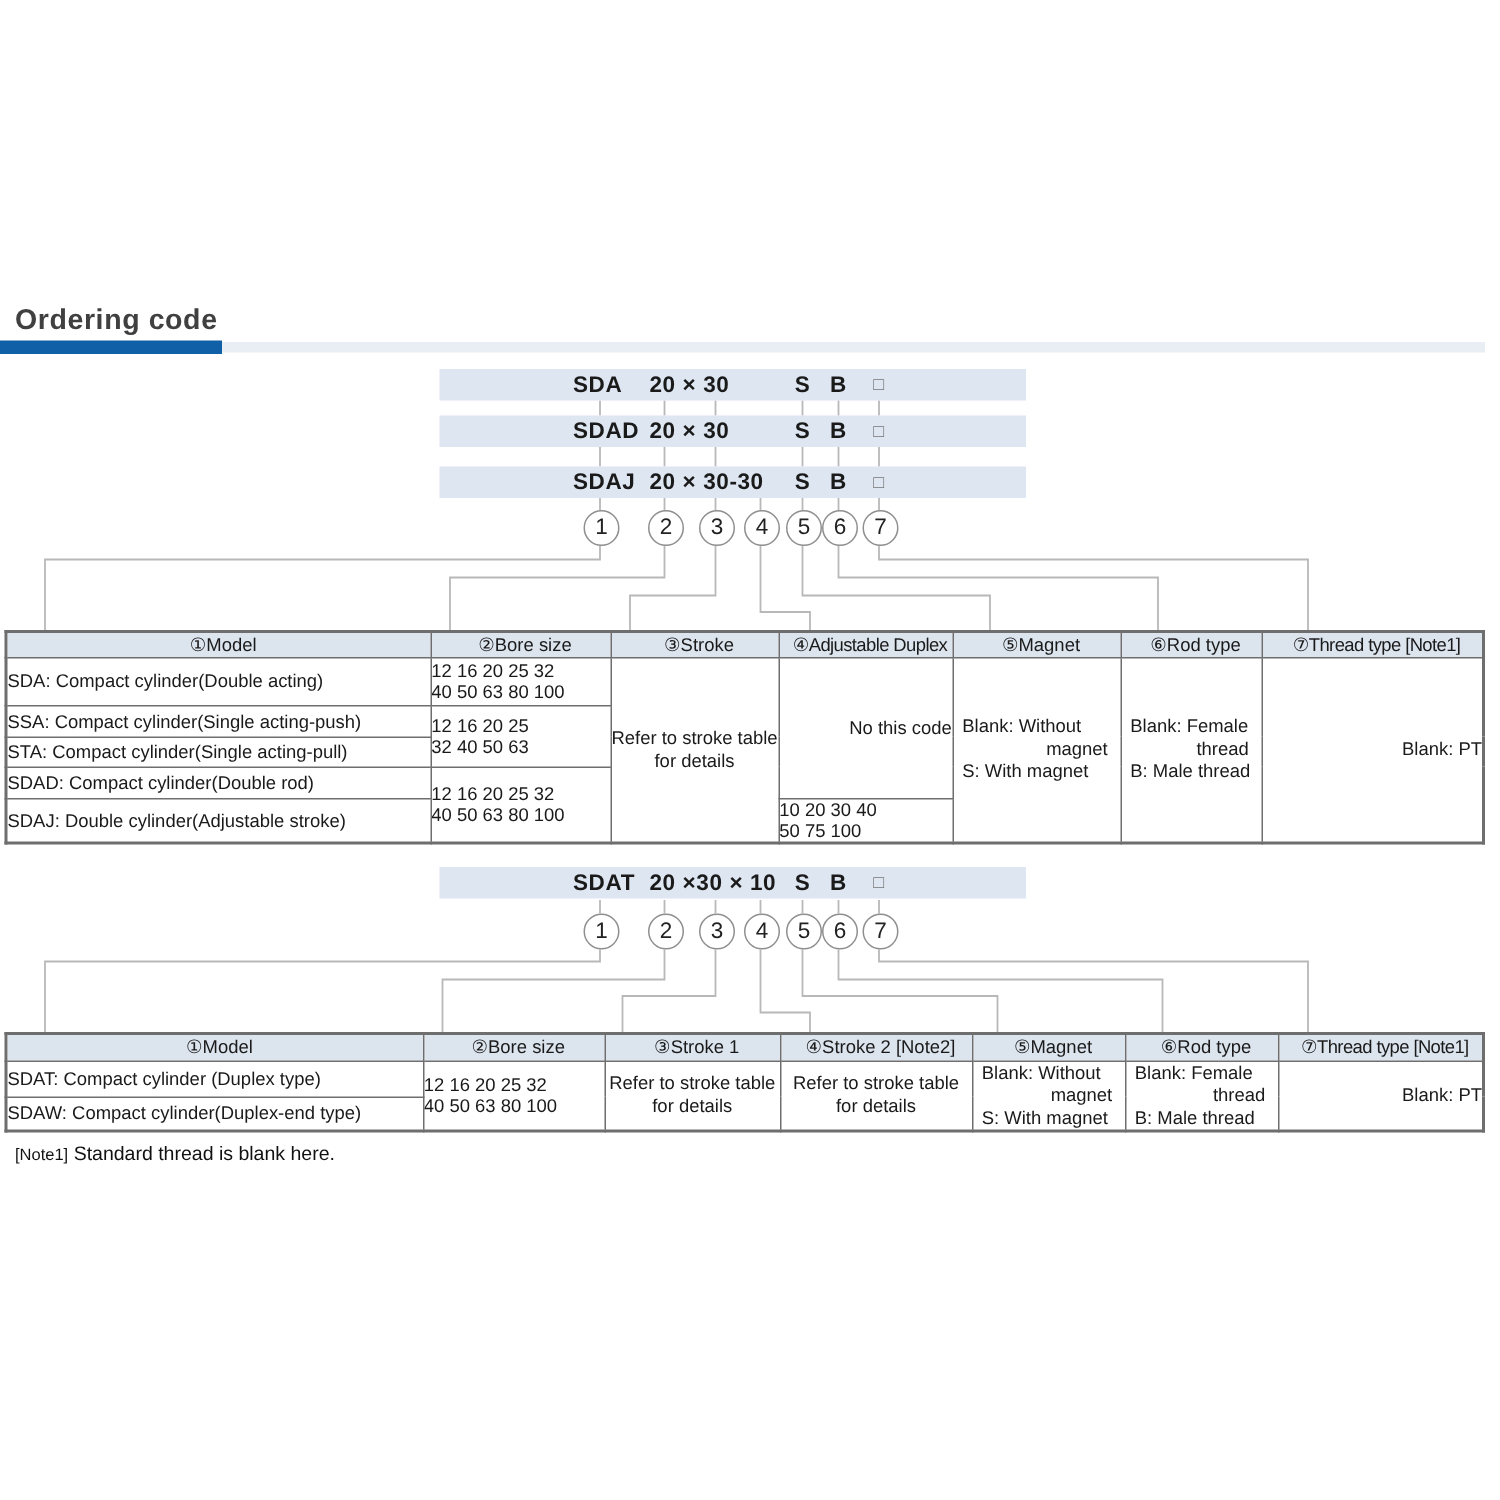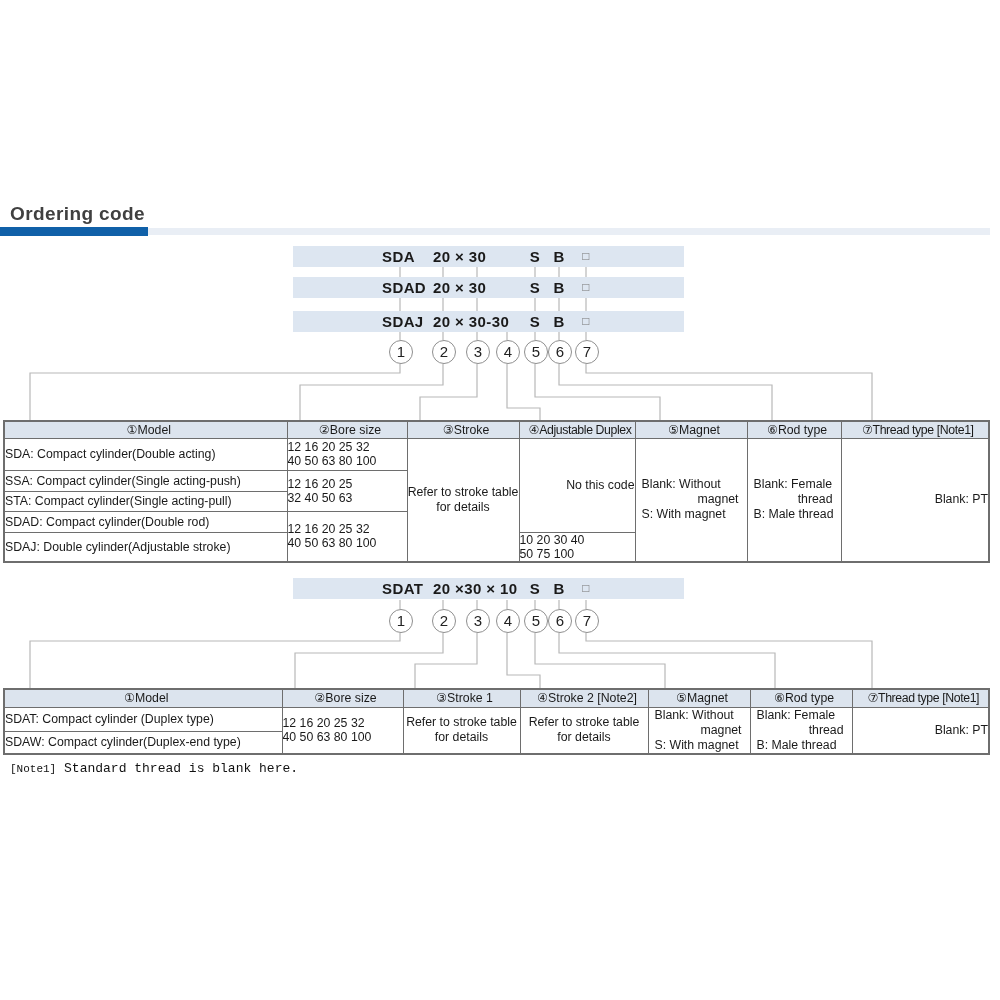--- a/index.html
+++ b/index.html
@@ -36,21 +36,21 @@
   table.otable th{background:#dce4ee;text-align:center;padding-left:6px;font-weight:400;white-space:nowrap;}
   th.tight{letter-spacing:-.4px;}
   td.model-cell{padding-left:8px;white-space:nowrap;}
   td.bore-cell{padding-left:6px;line-height:14px;white-space:nowrap;margin-left:40px;}
   td.center-cell{text-align:center;line-height:15px;padding:0 6px;}
   td.plain-cell{padding-left:6px;line-height:15px;text-align:right;}
   .ln{padding-left:6px;line-height:15px;white-space:nowrap;}
   .ln.right{text-align:right;padding-right:8px;padding-left:0;}
 
   
-  .note{position:absolute;left:10px;font-size:13px;color:#111;white-space:nowrap;font-family:Liberation Mono, monospace;}
+  .note{position:absolute;left:10px;font-size:13px;color:#111;white-space:nowrap;}
   .note .tag{font-size:11px;}
 </style>
 </head>
 <body>
 
 <div id="page">
 
   <div class="page-title">Ordering code</div>
   <div class="band-light"></div>
   <div class="band-dark"></div>

